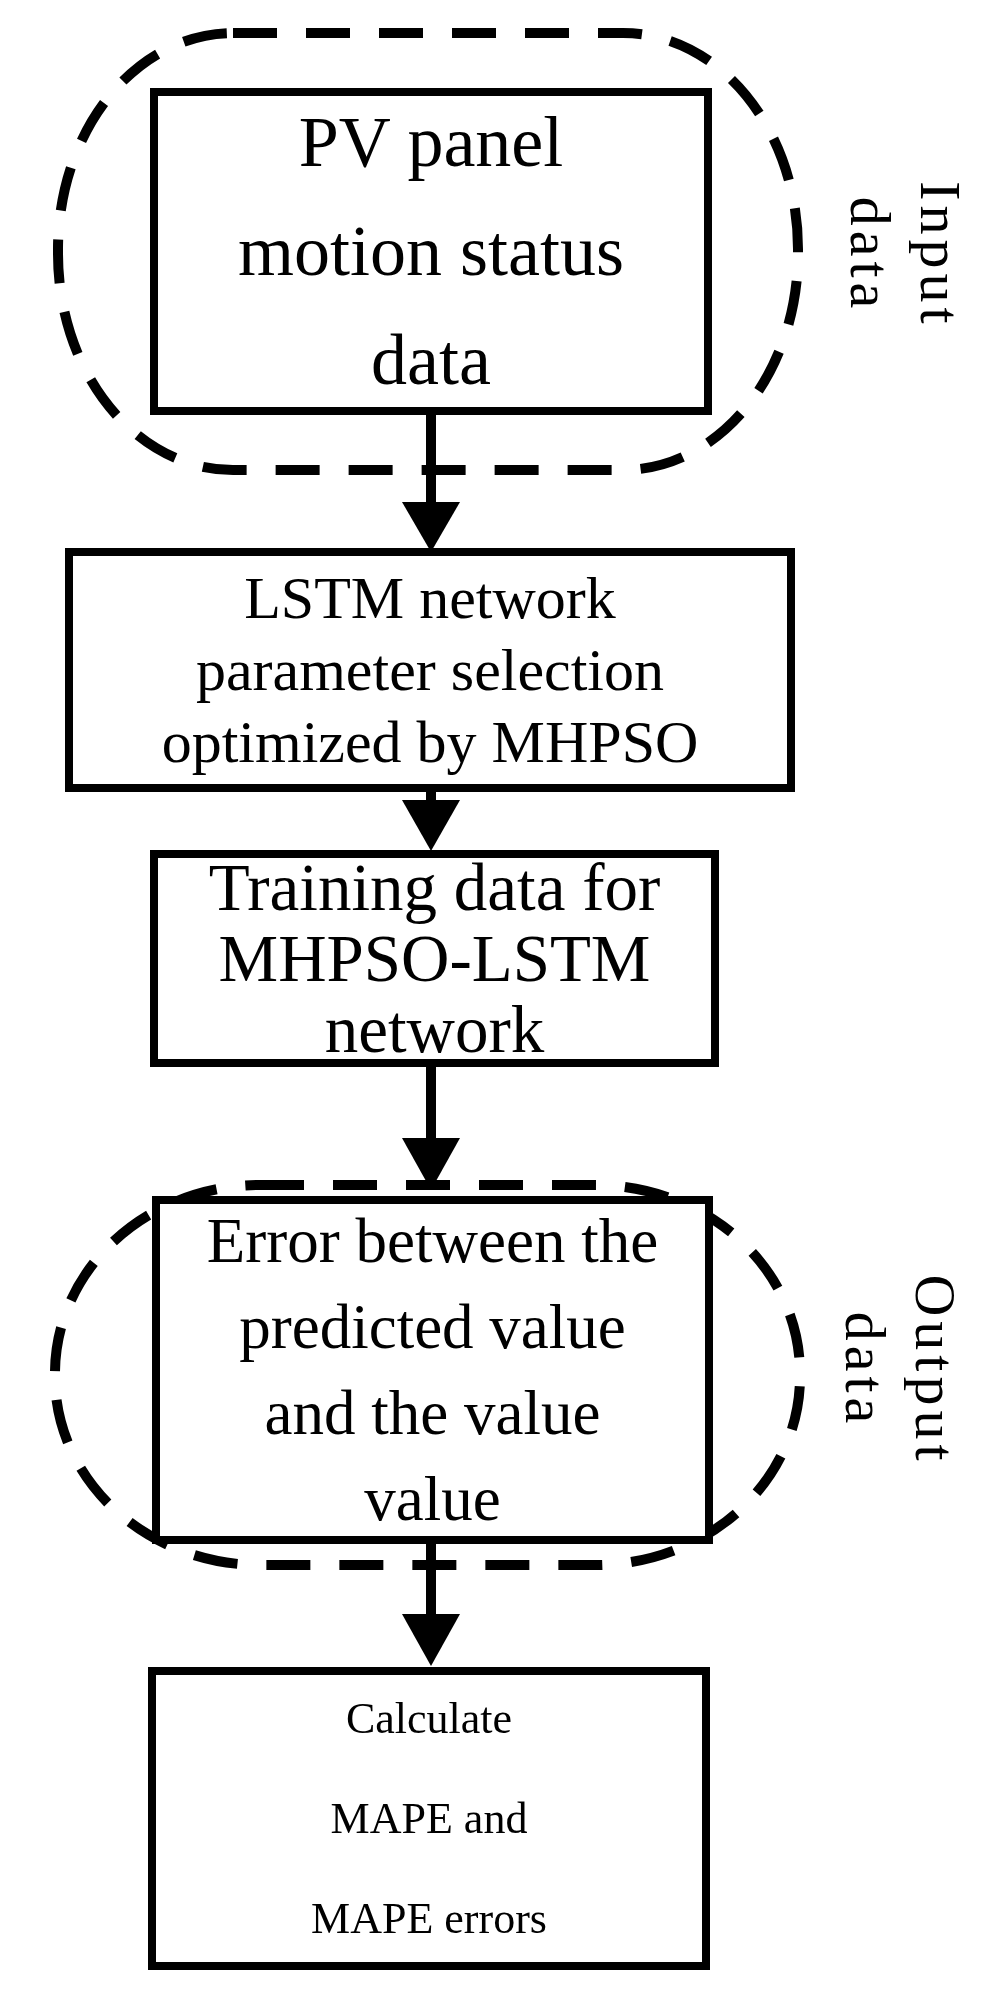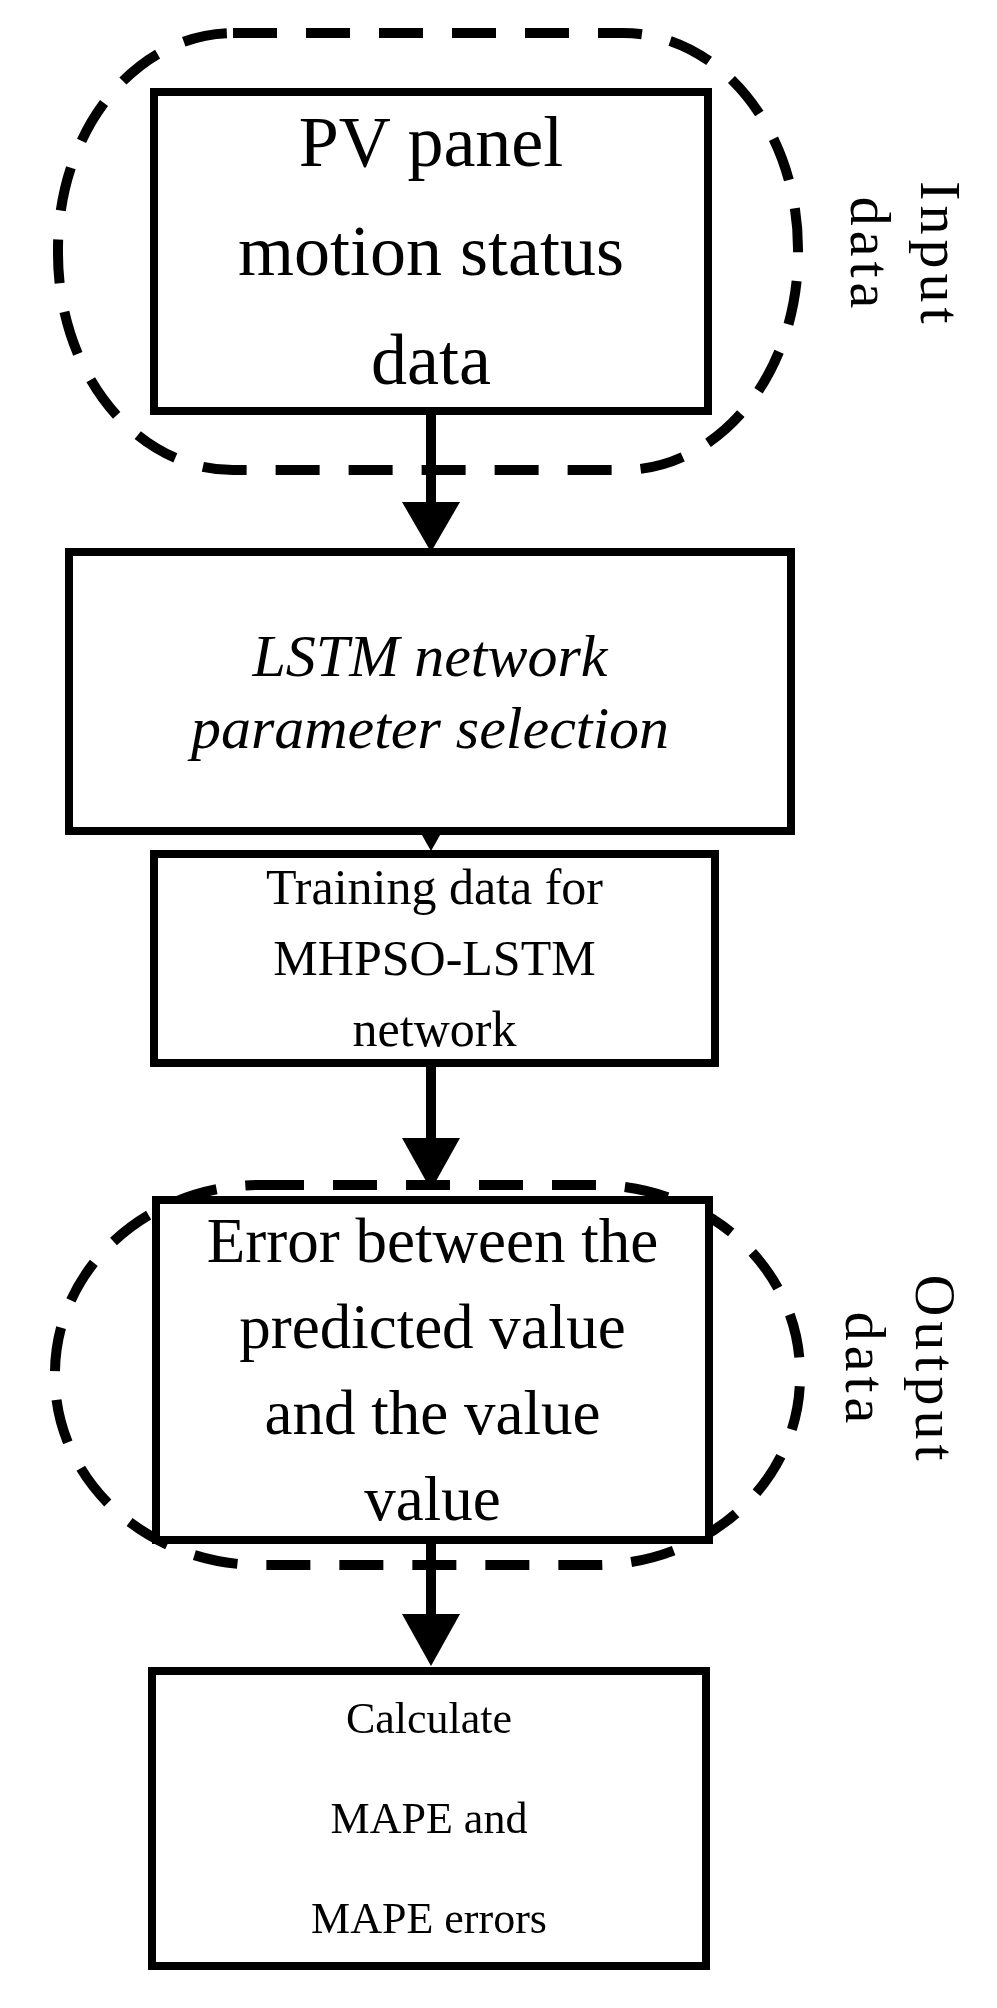--- a/index.html
+++ b/index.html
@@ -35,27 +35,27 @@
   .node .line {
     white-space: nowrap;
   }
   #node-pv-panel {
     left: 150px; top: 88px;
     width: 562px; height: 327px;
     font-size: 72px; line-height: 109px;
   }
   #node-lstm-param {
     left: 65px; top: 548px;
-    width: 730px; height: 287px;
-    font-size: 60px; line-height: 72px; font-style: italic;
+    width: 730px; height: 244px;
+    font-size: 60px; line-height: 72px;
   }
   #node-training-data {
     left: 150px; top: 850px;
     width: 569px; height: 217px;
-    font-size: 50px; line-height: 71px;
+    font-size: 67px; line-height: 71px;
   }
   #node-error {
     left: 152px; top: 1196px;
     width: 561px; height: 348px;
     font-size: 63px; line-height: 86px; text-align: right;
   }
   #node-calc {
     left: 148px; top: 1667px;
     width: 562px; height: 303px;
     font-size: 44px; line-height: 100px;
@@ -116,20 +116,21 @@
   </div>
 
   <div class="side-label" id="label-input">
     <div class="line">Input</div>
     <div class="line">data</div>
   </div>
 
   <div class="node" id="node-lstm-param">
     <div class="line">LSTM network</div>
     <div class="line">parameter selection</div>
+    <div class="line">optimized by MHPSO</div>
   </div>
 
   <div class="node" id="node-training-data">
     <div class="line">Training data for</div>
     <div class="line">MHPSO-LSTM</div>
     <div class="line">network</div>
   </div>
 
   <div class="node" id="node-error">
     <div class="line">Error between the</div>

